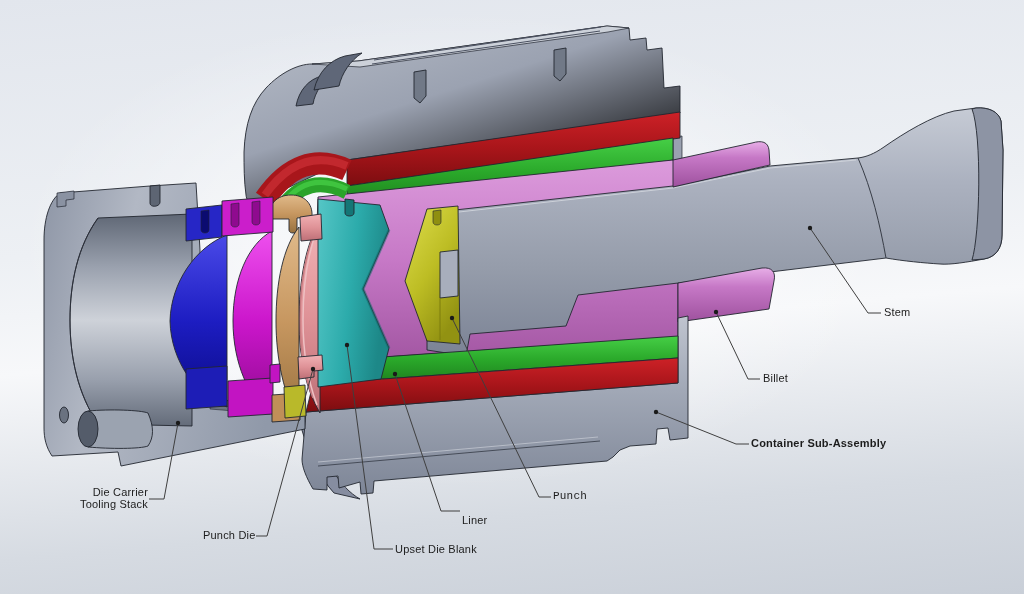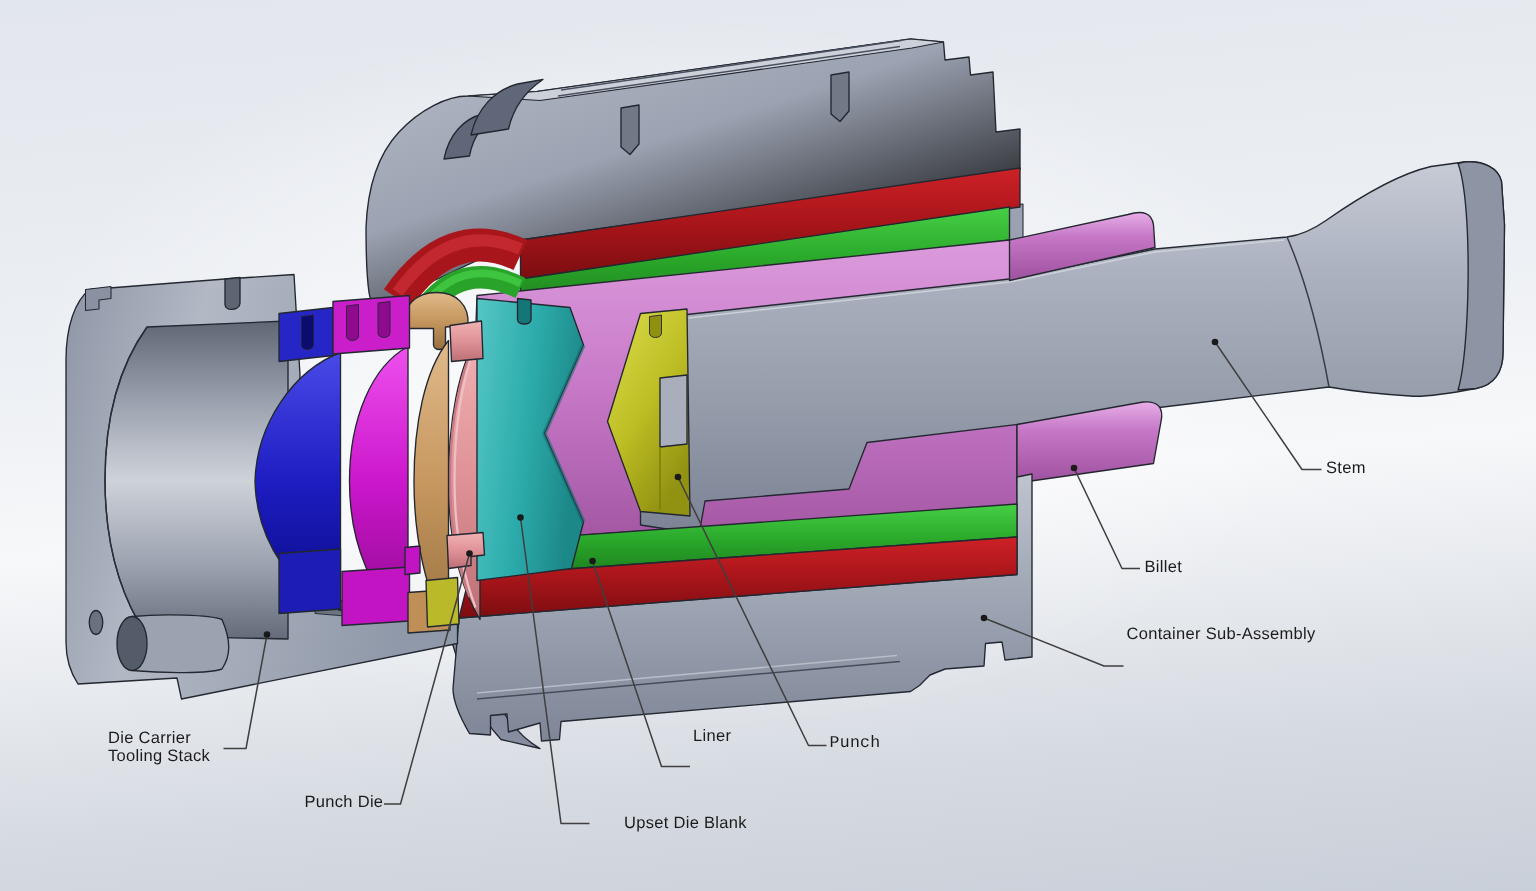--- a/index.html
+++ b/index.html
@@ -8,21 +8,21 @@
     position:relative;width:1024px;height:594px;overflow:hidden;
     background:
       radial-gradient(ellipse 620px 340px at 44% 42%, rgba(255,255,255,.85), rgba(255,255,255,0) 70%),
       linear-gradient(175deg,#e2e6ed 0%,#edf0f4 38%,#f7f8fa 55%,#d6dbe2 82%,#c9cfd8 100%);
   }
   .stage svg{position:absolute;left:0;top:0;}
   .cl{
     position:absolute;font-size:11px;line-height:11.5px;color:#1c1c1c;
     white-space:pre-line;letter-spacing:.2px;
   }
-  .cl.center{text-align:left;}
+  .cl.center{text-align:right;}
 </style>
 </head>
 <body>
 
 <div class="stage">
 <svg width="1024" height="594" viewBox="0 0 1024 594">
   <defs>
     <linearGradient id="grayV" x1="0" y1="0" x2="0" y2="1">
       <stop offset="0" stop-color="#bfc4cf"></stop>
           <stop offset=".4" stop-color="#a2a9b7"></stop>
@@ -216,20 +216,20 @@
       <circle cx="313" cy="369" r="2.2"></circle>
       <circle cx="347" cy="345" r="2.2"></circle>
       <circle cx="395" cy="374" r="2.2"></circle>
       <circle cx="452" cy="318" r="2.2"></circle>
     </g>
   </g>
 </svg>
 
   <div class="cl" style="left:884px;top:307px;">Stem</div>
   <div class="cl" style="left:763px;top:373px;">Billet</div>
-  <div class="cl" style="left:751px;top:418px;">Container Sub-Assembly</div>
+  <div class="cl" style="left:751px;top:438px;font-weight:bold;">Container Sub-Assembly</div>
   <div class="cl center" style="left:72px;top:487px;width:76px;">Die Carrier
 Tooling Stack</div>
   <div class="cl" style="left:203px;top:530px;">Punch Die</div>
-  <div class="cl" style="left:416px;top:544px;">Upset Die Blank</div>
-  <div class="cl" style="left:462px;top:486px;">Liner</div>
+  <div class="cl" style="left:395px;top:544px;">Upset Die Blank</div>
+  <div class="cl" style="left:462px;top:515px;">Liner</div>
   <div class="cl" style="left:553px;top:491px;font-family:Liberation Mono, monospace;">Punch</div>
 </div>
 
 </body></html>

